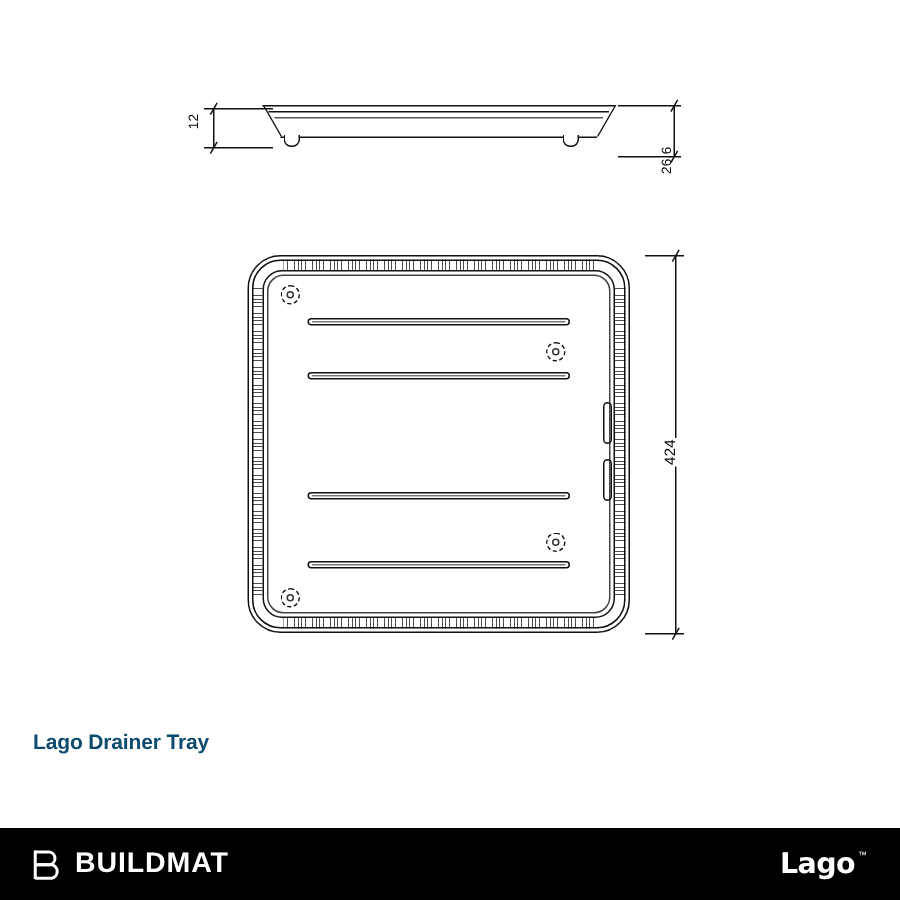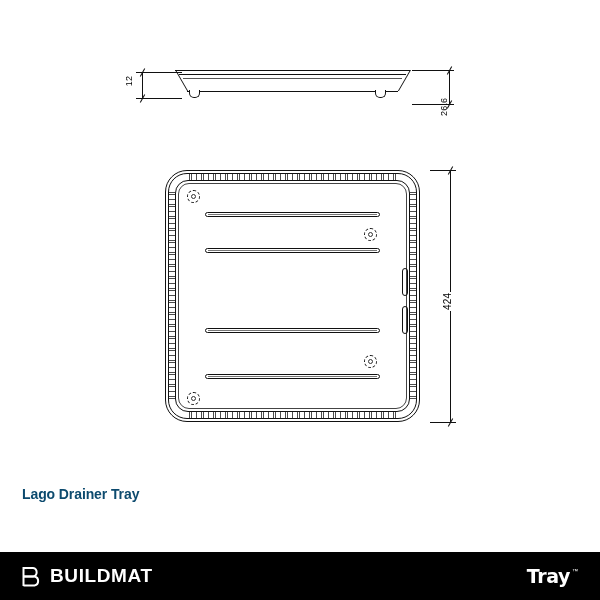--- a/index.html
+++ b/index.html
@@ -531,19 +531,19 @@
         <span class="brand-mark">
           <svg width="19" height="21" viewBox="0 0 19 21" xmlns="http://www.w3.org/2000/svg">
             <path d="M1.5 1 L1.5 20" stroke="#ffffff" stroke-width="2" fill="none"></path>
             <path d="M1.5 2 L11 2 A4.3 4.3 0 0 1 11 10.5 L1.5 10.5" stroke="#ffffff" stroke-width="2" fill="none"></path>
             <path d="M1.5 10.5 L12.5 10.5 A4.6 4.6 0 0 1 12.5 19.5 L1.5 19.5" stroke="#ffffff" stroke-width="2" fill="none"></path>
           </svg>
         </span>
         <span class="brand-text">BUILDMAT</span>
       </div>
       <div class="brand-right">
-        <span class="abey-text">Tray</span>
+        <span class="abey-text">Lago</span>
         <span class="abey-tm">™</span>
       </div>
     </div>
   </div>
 
 </div>
 
 </body></html>

